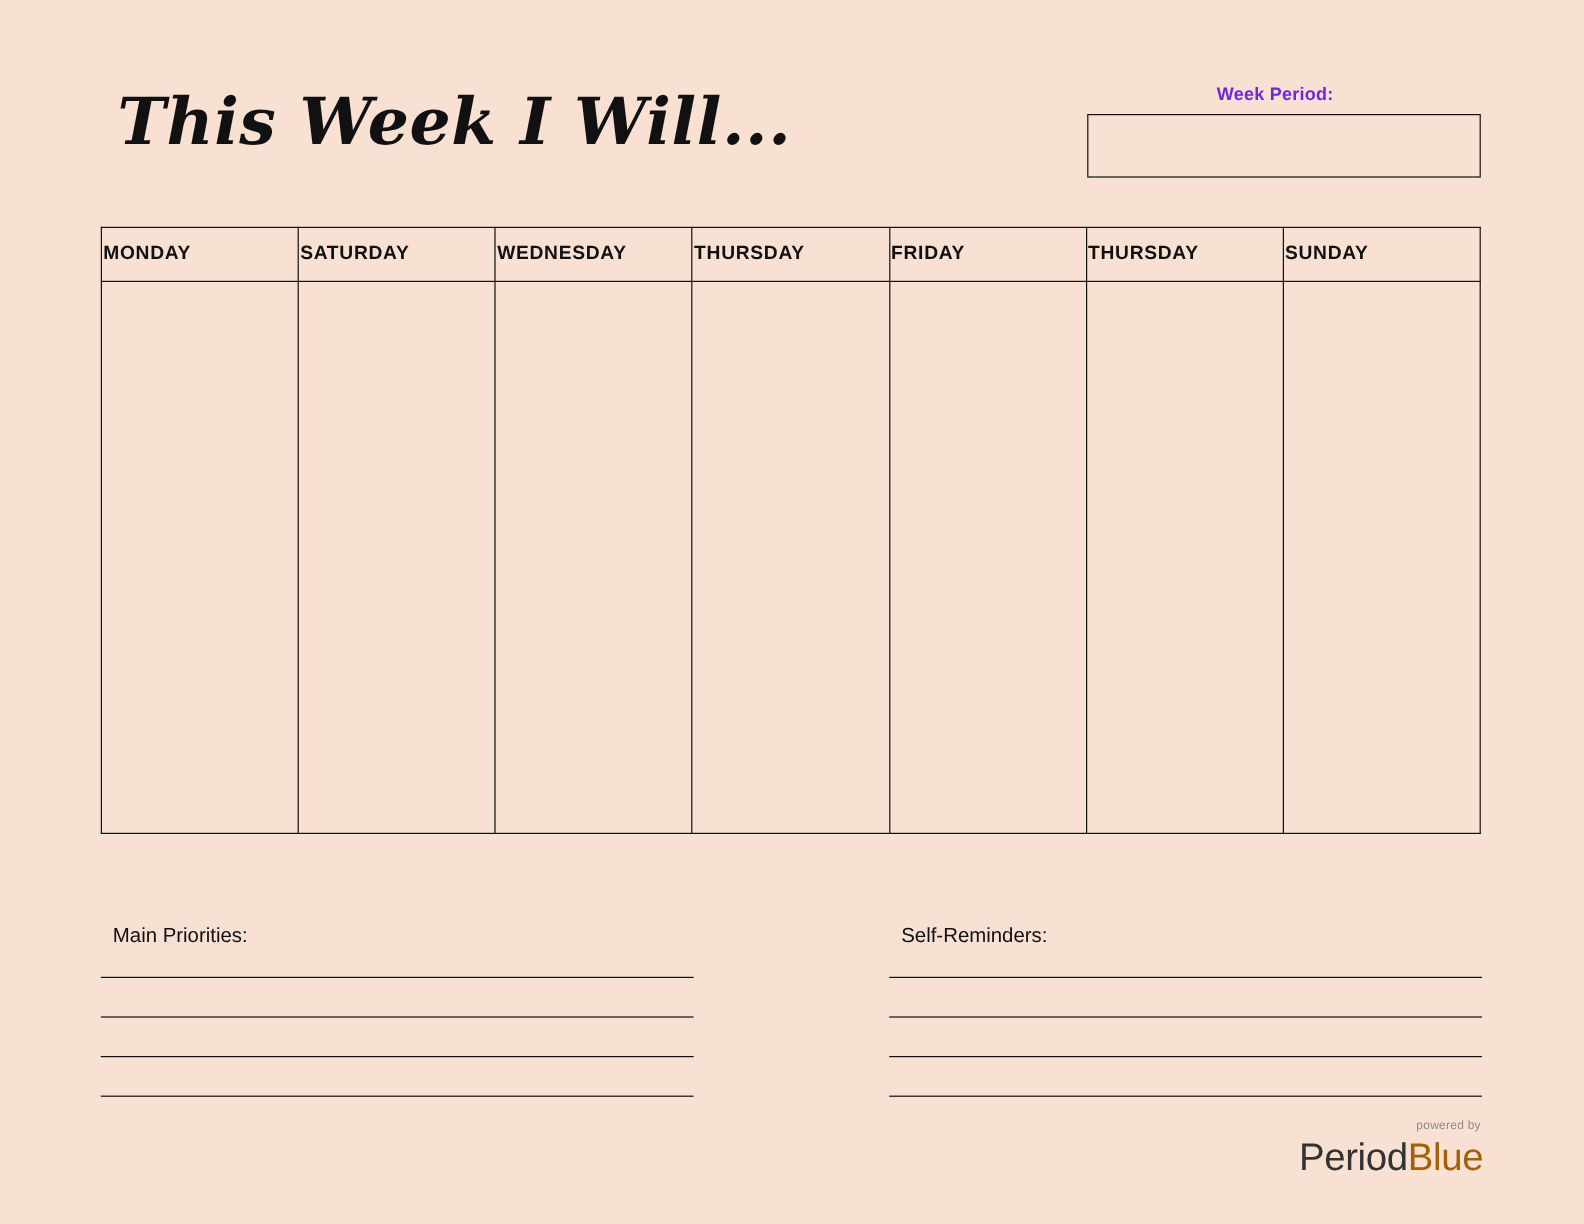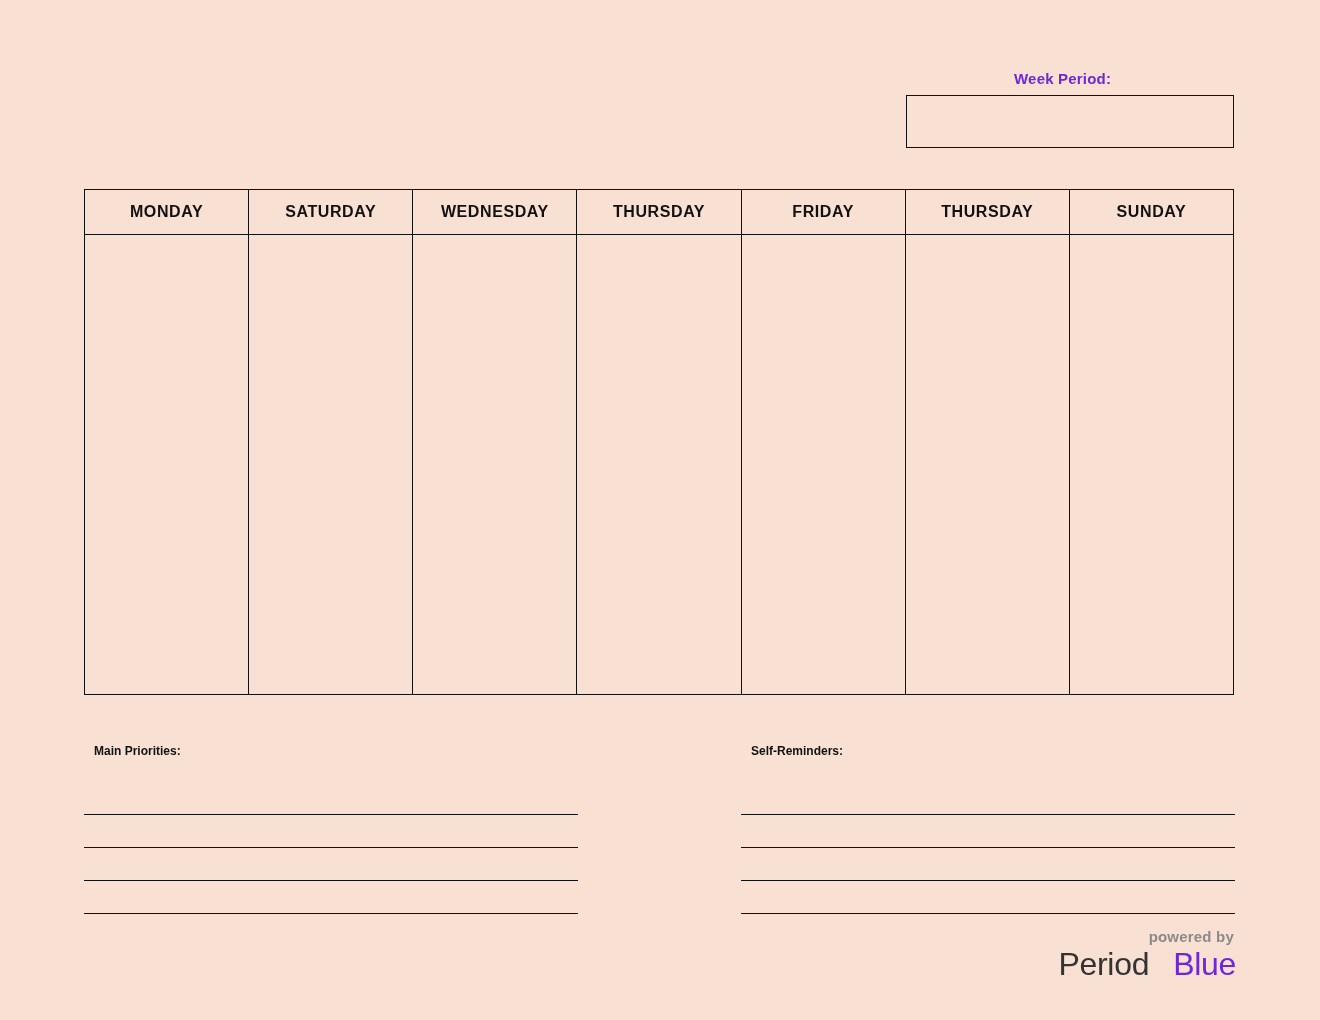--- a/index.html
+++ b/index.html
@@ -69,36 +69,37 @@
     table-layout: fixed;
   }
   .calendar th {
     border: 1px solid #111111;
     height: 42px;
     font-size: 16px;
     font-weight: bold;
     letter-spacing: 0.6px;
     color: #111111;
     background: #f8e0d3;
-    text-align: center;
+    text-align: left;
     vertical-align: middle;
   }
   .calendar td {
     border: 1px solid #111111;
     height: 457px;
     background: #f8e0d3;
     vertical-align: top;
   }
 
   
   .section-label {
     position: absolute;
-    font-size: 12px;
-    font-weight: bold;
+    font-size: 17px;
+    font-weight: normal;
     color: #111111;
+    margin-top: 26px;
   }
   .priorities-label { left: 94px; top: 744px; }
   .reminders-label  { left: 751px; top: 744px; }
 
   .lines {
     position: absolute;
     width: 494px;
   }
   .lines-left  { left: 84px; top: 782px; }
   .lines-right { left: 741px; top: 782px; }
@@ -110,39 +111,39 @@
 
   
   .footer-logo {
     position: absolute;
     right: 84px;
     bottom: 40px;
     text-align: right;
     line-height: 1;
   }
   .powered-by {
-    font-size: 15px;
+    font-size: 10px;
     color: #8a8a8a;
     letter-spacing: 0.2px;
     margin-bottom: 4px;
     margin-right: 2px;
-    font-weight: bold;
   }
   .brand {
     font-size: 32px;
     letter-spacing: -0.3px;
   }
   .brand .general { color: #333333; }
-  .brand .blue { color: #6d28d9; padding-left: 24px; }
+  .brand .blue { color: #a16207; }
 </style>
 </head>
 <body>
 
 <div class="page">
 
+  <div class="title">This Week I Will...</div>
 
   <div class="week-period-label">Week Period:</div>
   <div class="week-period-box"></div>
 
   <table class="calendar">
     <thead>
       <tr>
         <th>MONDAY</th>
         <th>SATURDAY</th>
         <th>WEDNESDAY</th>

